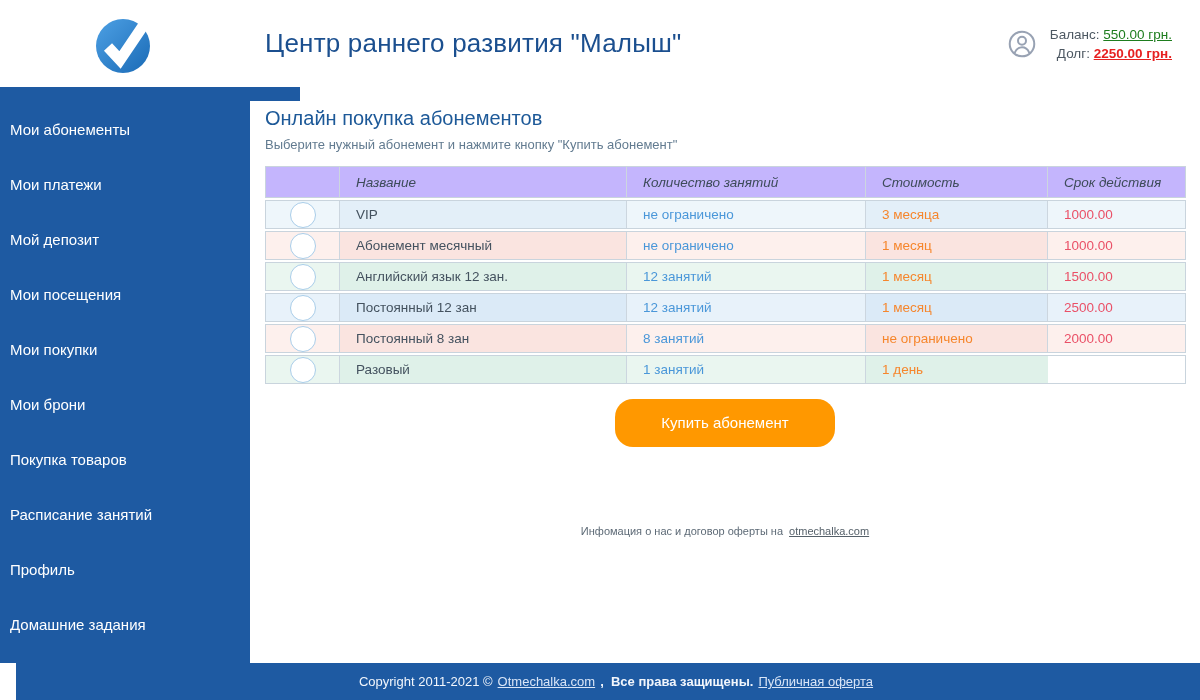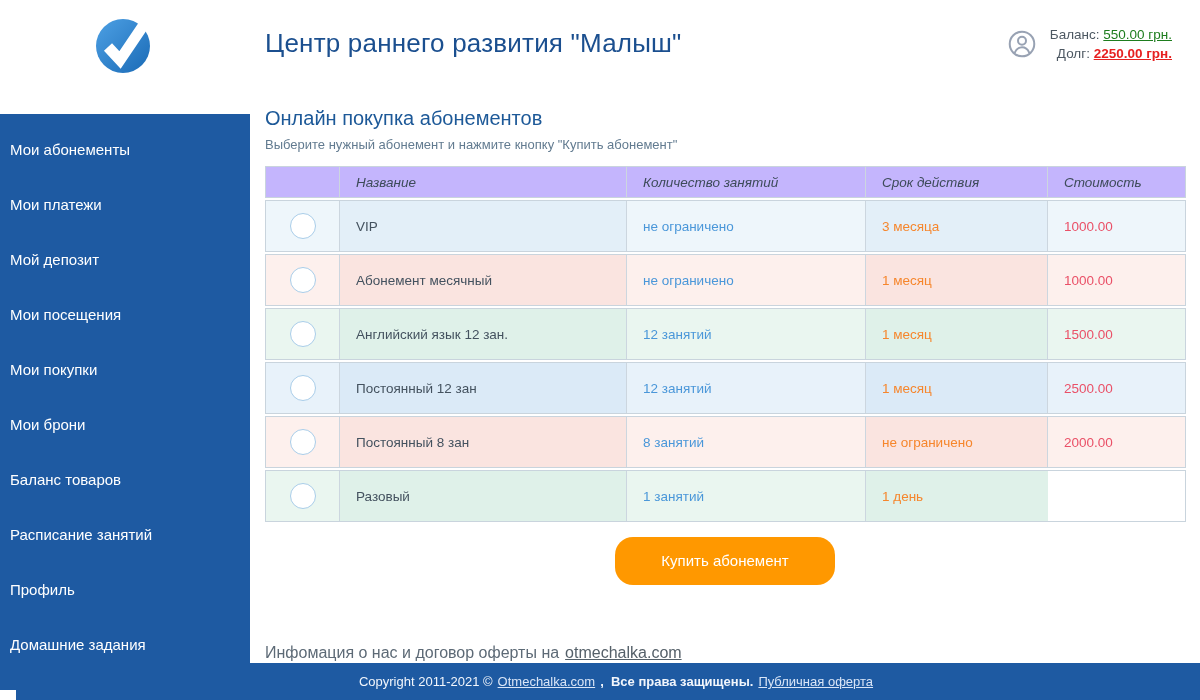--- a/index.html
+++ b/index.html
@@ -26,21 +26,21 @@
   }
   .user-icon { width: 32px; height: 32px; }
   .balances { text-align: right; font-size: 13.5px; line-height: 19px; color: #4d5862; }
   .balances a { text-decoration: underline; }
   .balance-val { color: #1e7d1e; font-weight: 500; cursor: pointer; }
   .debt-val { color: #e62020; font-weight: 600; cursor: pointer; }
 
   
   .sidebar {
     position: absolute; left: 0; top: 87px; width: 300px; height: 576px;
-    background: #1e5aa2; padding-top: 8px; margin-top: 27px;
+    background: #1e5aa2; padding-top: 15px;
   }
   .side-item {
     height: 55px; display: flex; align-items: center; justify-content: space-between;
     padding: 0 12px 0 10px; cursor: pointer;
   }
   .side-label { color: #ffffff; font-size: 15px; }
   .side-icon { width: 27px; height: 27px; flex: 0 0 27px; }
   .side-icon svg { width: 27px; height: 27px; stroke: #ffffff; fill: none; stroke-width: 1.5; stroke-linecap: round; stroke-linejoin: round; }
 
   
@@ -51,21 +51,21 @@
   .section-heading { font-size: 20px; font-weight: 500; color: #1d5998; line-height: 26px; }
   .section-sub { margin-top: 6px; font-size: 13px; color: #627b90; line-height: 16px; }
 
   
   .sub-table { margin-top: 13px; width: 921px; }
   .t-row {
     display: grid; grid-template-columns: 74px 287px 239px 182px 1fr;
     border: 1px solid #c9d4dd; background: #fff;
   }
   .t-head { height: 32px; background: #c4b5fd; font-style: italic; }
-  .t-data { height: 52px; margin-top: 2px; cursor: pointer; }
+  .t-data { height: 29px; margin-top: 2px; cursor: pointer; }
   .t-cell {
     display: flex; align-items: center; padding-left: 16px;
     border-right: 1px solid #ccd6df; font-size: 13.5px; overflow: hidden;
   }
   .t-cell:last-child { border-right: none; }
   .t-cell.c-radio { justify-content: center; padding-left: 0; }
   .t-head .t-cell { color: #3d4b59; }
   .cell-name { color: #44525f; }
   .cell-lessons { color: #4a97d9; }
   .cell-term { color: #f6862c; }
@@ -88,21 +88,21 @@
 
   
   .btn-row { margin-top: 15px; text-align: center; }
   .buy-btn {
     display: inline-block; min-width: 220px; height: 48px; line-height: 36px;
     background: #ff9800; color: #ffffff; font-size: 15px; font-weight: 500;
     border: none; border-radius: 18px; padding: 0 28px; cursor: pointer;
     font-family: "Liberation Sans", sans-serif;
   }
   .info-row {
-    margin-top: 59px; font-size: 16px; color: #5d6a76;
+    margin-top: 78px; text-align: center; font-size: 11px; color: #5d6a76;
   }
   .info-row a { color: #556069; text-decoration: underline; margin-left: 6px; cursor: pointer; }
 
   
   .footer {
     position: absolute; left: 16px; top: 663px; width: 1200px; height: 37px;
     background: #1e5aa2; display: flex; align-items: center; justify-content: center;
     font-size: 13px; color: #f2f6fc; gap: 5px;
   }
   .footer a { color: #d9e5f7; text-decoration: underline; cursor: pointer; }
@@ -209,21 +209,21 @@
           <rect x="2.8" y="4.5" width="15.5" height="14.5" rx="1.8"></rect>
           <path d="M2.8 8.8h15.5M7 2.8v3.4M14 2.8v3.4"></path>
           <path d="M6.2 12h2M10.8 12h2M6.2 15.2h2"></path>
           <circle cx="16.8" cy="15.8" r="3.8" fill="#1e5aa2"></circle>
           <path d="M15.2 15.8l1.2 1.2 2.1-2.4"></path>
         </svg>
     </span>
   </div>
 
   <div class="side-item">
-    <span class="side-label">Баланс товаров</span>
+    <span class="side-label">Покупка товаров</span>
     <span class="side-icon">
       <svg viewBox="0 0 24 24">
           <path d="M3 4.8h2.2L7.3 14h9.4l2.1-6.8H6"></path>
           <circle cx="9" cy="18.7" r="1.6"></circle>
           <circle cx="15.5" cy="18.7" r="1.6"></circle>
           <path d="M14.8 4.2h4.6M17.1 1.9v4.6"></path>
         </svg>
     </span>
   </div>
 
@@ -266,22 +266,22 @@
 
 <div class="content">
   <div class="section-heading">Онлайн покупка абонементов</div>
   <div class="section-sub">Выберите нужный абонемент и нажмите кнопку "Купить абонемент"</div>
 
   <div class="sub-table">
     <div class="t-row t-head">
       <div class="t-cell c-radio"></div>
       <div class="t-cell">Название</div>
       <div class="t-cell">Количество занятий</div>
+      <div class="t-cell">Стоимость</div>
       <div class="t-cell">Срок действия</div>
-      <div class="t-cell">Стоимость</div>
     </div>
 
     <div class="t-row t-data tint-blue">
       <div class="t-cell c-radio">
           <span class="radio"></span>
         </div>
       <div class="t-cell cell-name">VIP</div>
       <div class="t-cell cell-lessons">не ограничено</div>
       <div class="t-cell cell-term">3 месяца</div>
       <div class="t-cell cell-price">1000.00</div>

